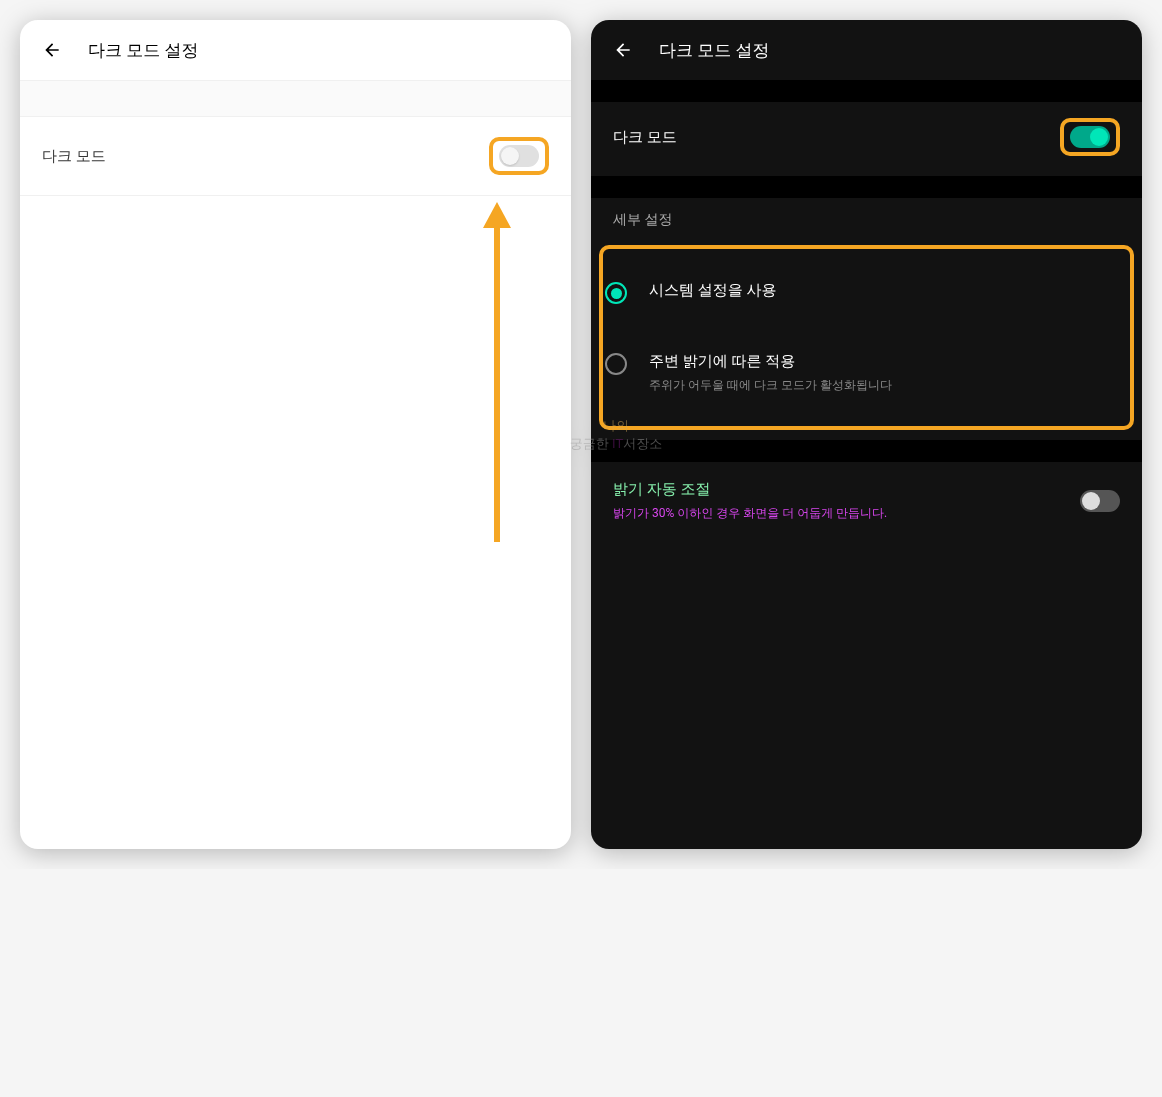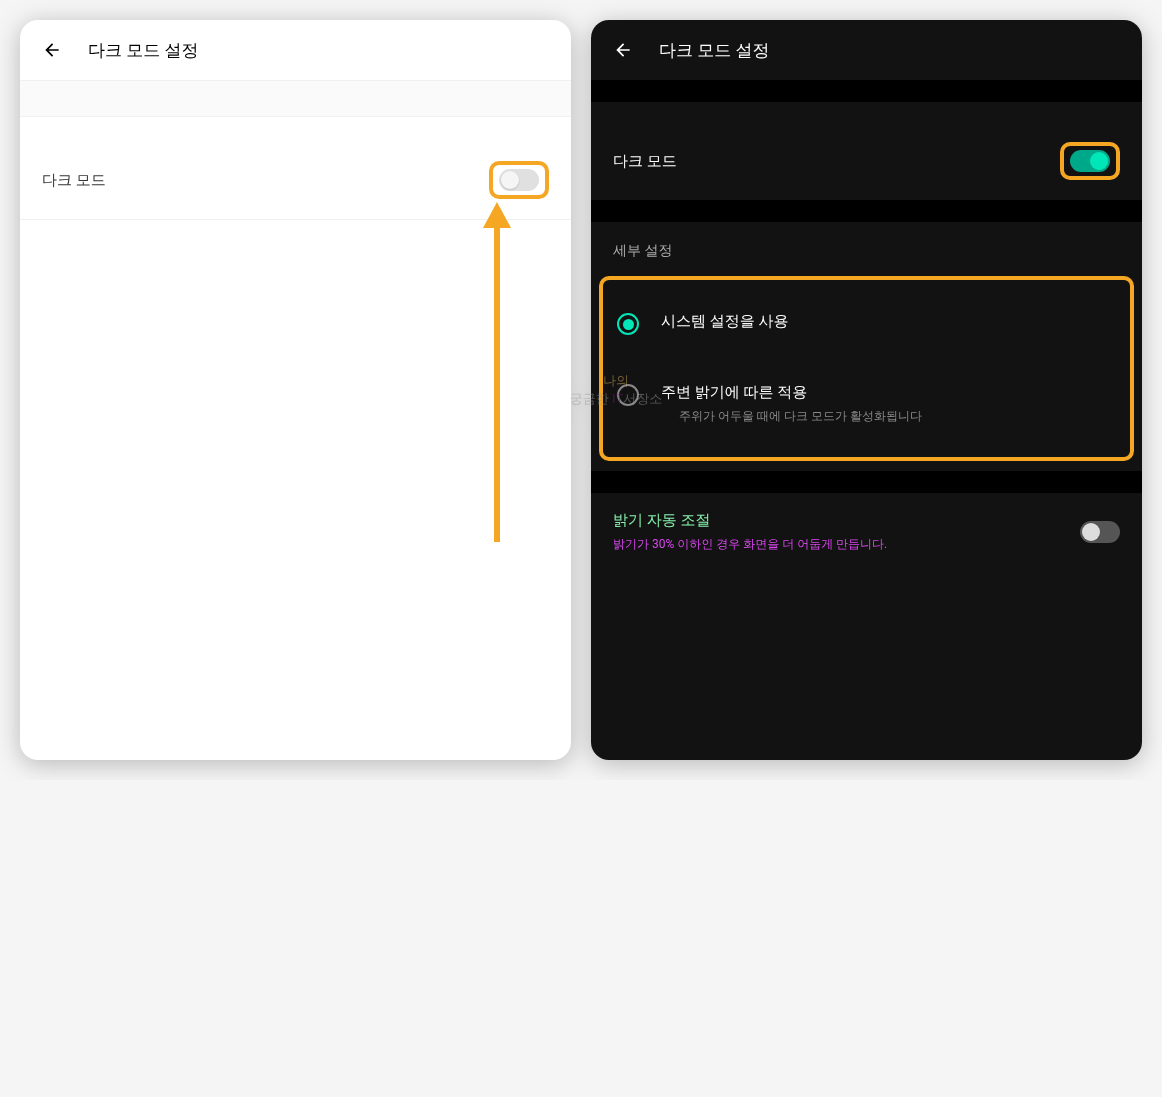--- a/index.html
+++ b/index.html
@@ -9,21 +9,21 @@
     }
     body {
       font-family: -apple-system, BlinkMacSystemFont, "Segoe UI", Roboto, sans-serif;
       background: #f5f5f5;
       padding: 20px;
     }
     .container {
       display: flex;
       gap: 20px;
       width: 1122px;
-      height: 740px;
+      height: 829px;
       filter: drop-shadow(0 4px 12px rgba(0,0,0,0.25));
       justify-content: flex-end;
     }
     .panel {
       flex: 1;
       border-radius: 18px;
       overflow: hidden;
       position: relative;
     }
     .panel-light {
@@ -68,38 +68,37 @@
     }
     .section-gap-dark {
       height: 22px;
       background: #000000;
     }
     .row {
       display: flex;
       align-items: center;
       justify-content: space-between;
       padding: 20px 22px;
-      margin-top: 24px;
     }
     .panel-light .row {
       border-bottom: 1px solid #f0f0f0;
     }
     .row-label {
       font-size: 15px;
     }
     .panel-light .row-label {
       color: #333;
     }
     .panel-dark .row-header {
       padding: 16px 22px 20px 22px;
     }
     .section-header {
       font-size: 14px;
       color: #999;
-      padding: 20px 22px 16px 22px;
+      padding: 13px 22px 16px 22px;
     }
     .panel-dark .section-header {
       color: #aaa;
     }
     .highlight-box {
       border: 4px solid #f5a623;
       border-radius: 10px;
       padding: 4px 6px;
       display: flex;
       align-items: center;
@@ -166,21 +165,21 @@
     }
     .radio-group {
       border: 4px solid #f5a623;
       border-radius: 10px;
       margin: 0 8px;
       padding: 8px 0;
     }
     .radio-item {
       display: flex;
       align-items: flex-start;
-      padding: 24px 14px;
+      padding: 24px 2px;
       gap: 22px;
       cursor: pointer;
     }
     .radio-circle {
       width: 22px;
       height: 22px;
       border: 2px solid #888;
       border-radius: 50%;
       flex-shrink: 0;
       display: flex;
@@ -203,21 +202,20 @@
       flex-direction: column;
       gap: 6px;
     }
     .radio-label {
       font-size: 15px;
       color: #fff;
     }
     .radio-sublabel {
       font-size: 12px;
       color: #888;
-      margin-left: 18px;
     }
     .adv-row {
       display: flex;
       align-items: center;
       justify-content: space-between;
       padding: 18px 22px;
     }
     .adv-text {
       display: flex;
       flex-direction: column;

